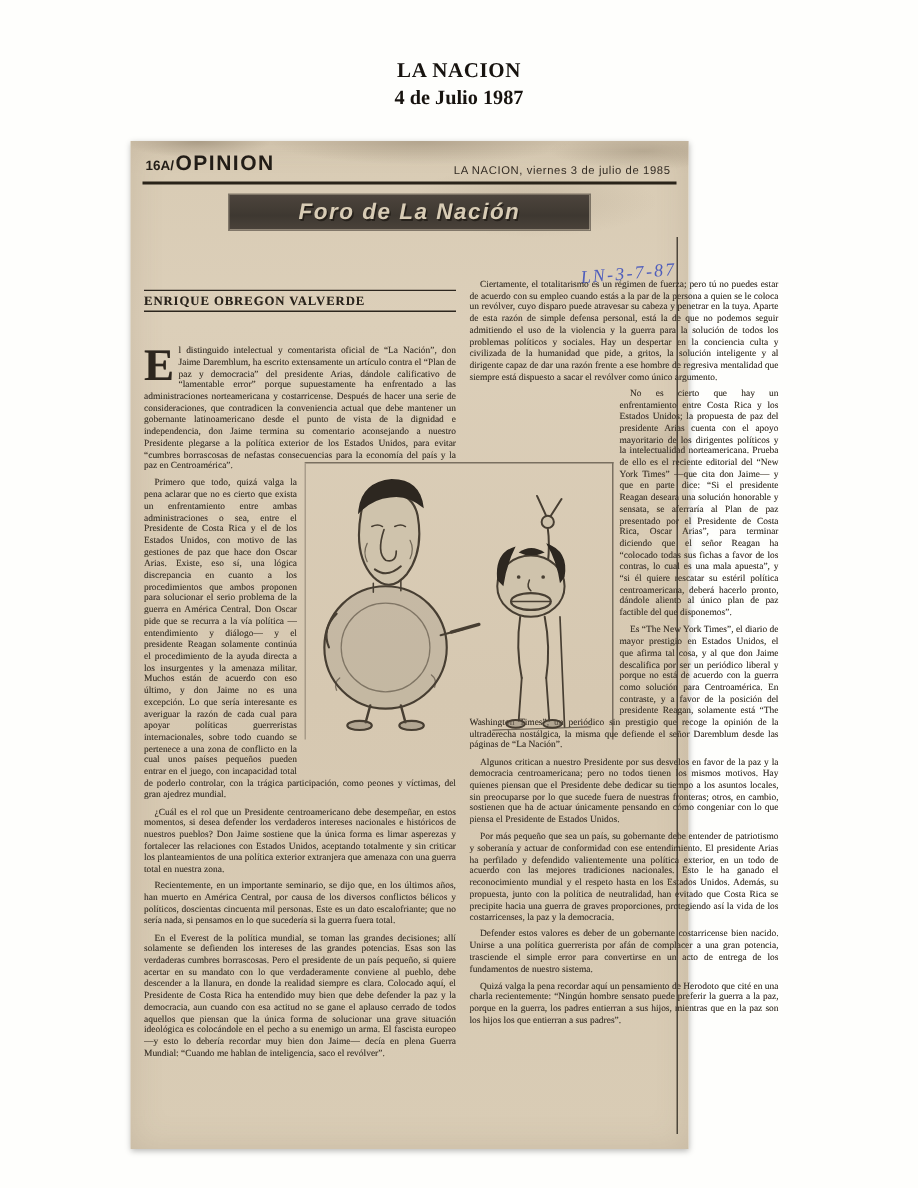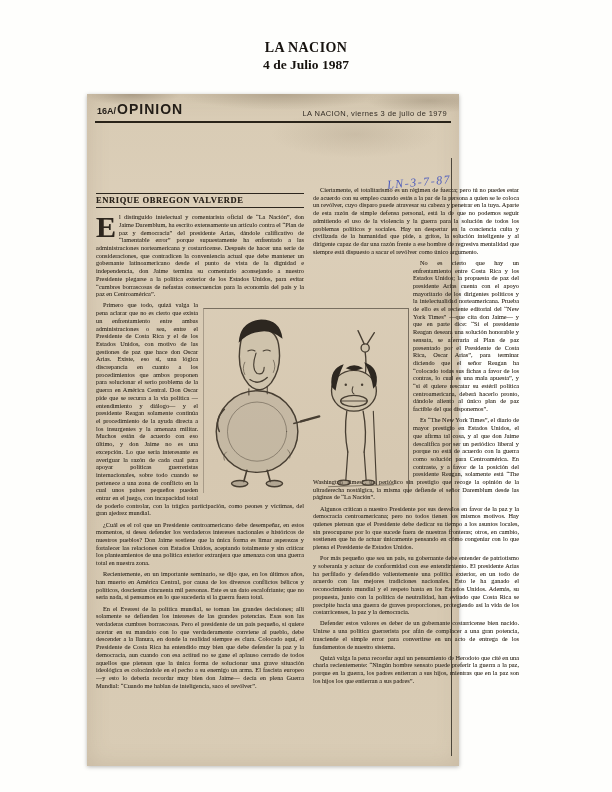--- a/index.html
+++ b/index.html
@@ -37,21 +37,21 @@
             letter-spacing:-.3px;word-spacing:4px;white-space:nowrap;}
   .annotation{position:absolute;top:81px;left:300px;color:#4052bd;font-style:italic;
               font-size:12px;letter-spacing:1.5px;transform:rotate(-5deg);opacity:.9;}
   .vrule{position:absolute;top:64px;right:7px;width:1.5px;height:598px;background:rgba(43,37,29,.8);}
   
   .col{position:absolute;text-align:justify;font-size:6.3px;line-height:7.7px;color:#3b342b;
        overflow:hidden;text-shadow:0 0 .4px rgba(70,58,44,.5);}
   .col-left{left:9px;top:99px;width:208px;height:562px;}
   .col-right{left:226px;top:92px;width:206px;height:572px;}
   .byline{border-top:1.5px solid #2c261e;border-bottom:1.5px solid #2c261e;
-          padding:2.5px 0 3px;margin-bottom:5px;font-size:8.5px;font-weight:bold;
+          padding:2.5px 0 3px;margin-bottom:22px;font-size:8.5px;font-weight:bold;
           letter-spacing:.6px;color:#29231c;text-align:left;}
   .col p{margin:0 0 3.5px;}
   .col p.ind{text-indent:7px;}
   .dropcap{float:left;font-size:30px;line-height:25px;font-weight:bold;color:#2d261e;
            padding:1px 3px 0 0;}
   .spacer-l{float:right;width:102px;height:196px;margin:0 0 2px 4px;}
   .spacer-r{float:left;width:96px;height:210px;margin:0 4px 2px 0;}
   
   .cartoon{position:absolute;left:116px;top:214px;width:204px;height:184px;
            border-top:1px solid rgba(58,50,40,.6);border-right:1px solid rgba(58,50,40,.6);
@@ -67,24 +67,25 @@
     <div class="t">LA NACION</div>
     <div class="d">4 de Julio 1987</div>
   </div>
 
   <div class="clipping">
 
     <div class="masthead">
       <div>
         <span class="pgnum">16A/</span><span class="section">OPINION</span>
       </div>
-      <div class="dateline">LA NACION, viernes 3 de julio de 1979</div>
+      <div class="dateline">LA NACION, viernes 3 de julio de 1985</div>
     </div>
     <div class="mast-rule"></div>
 
+    <div class="banner">Foro de La Nación</div>
 
 
     <div class="annotation">LN-3-7-87</div>
 
     <div class="vrule"></div>
 
     <div class="col col-left">
       <div class="byline">ENRIQUE OBREGON VALVERDE</div>
       <p><span class="dropcap">E</span><span>l distinguido intelectual y comentarista oficial de “La Nación”, don Jaime Daremblum, ha escrito extensamente un artículo contra el “Plan de paz y democracia” del presidente Arias, dándole calificativo de “lamentable error” porque supuestamente ha enfrentado a las administraciones norteamericana y costarricense. Después de hacer una serie de consideraciones, que contradicen la conveniencia actual que debe mantener un gobernante latinoamericano desde el punto de vista de la dignidad e independencia, don Jaime termina su comentario aconsejando a nuestro Presidente plegarse a la política exterior de los Estados Unidos, para evitar “cumbres borrascosas de nefastas consecuencias para la economía del país y la paz en Centroamérica”.</span></p>
       <div class="spacer-l"></div>

